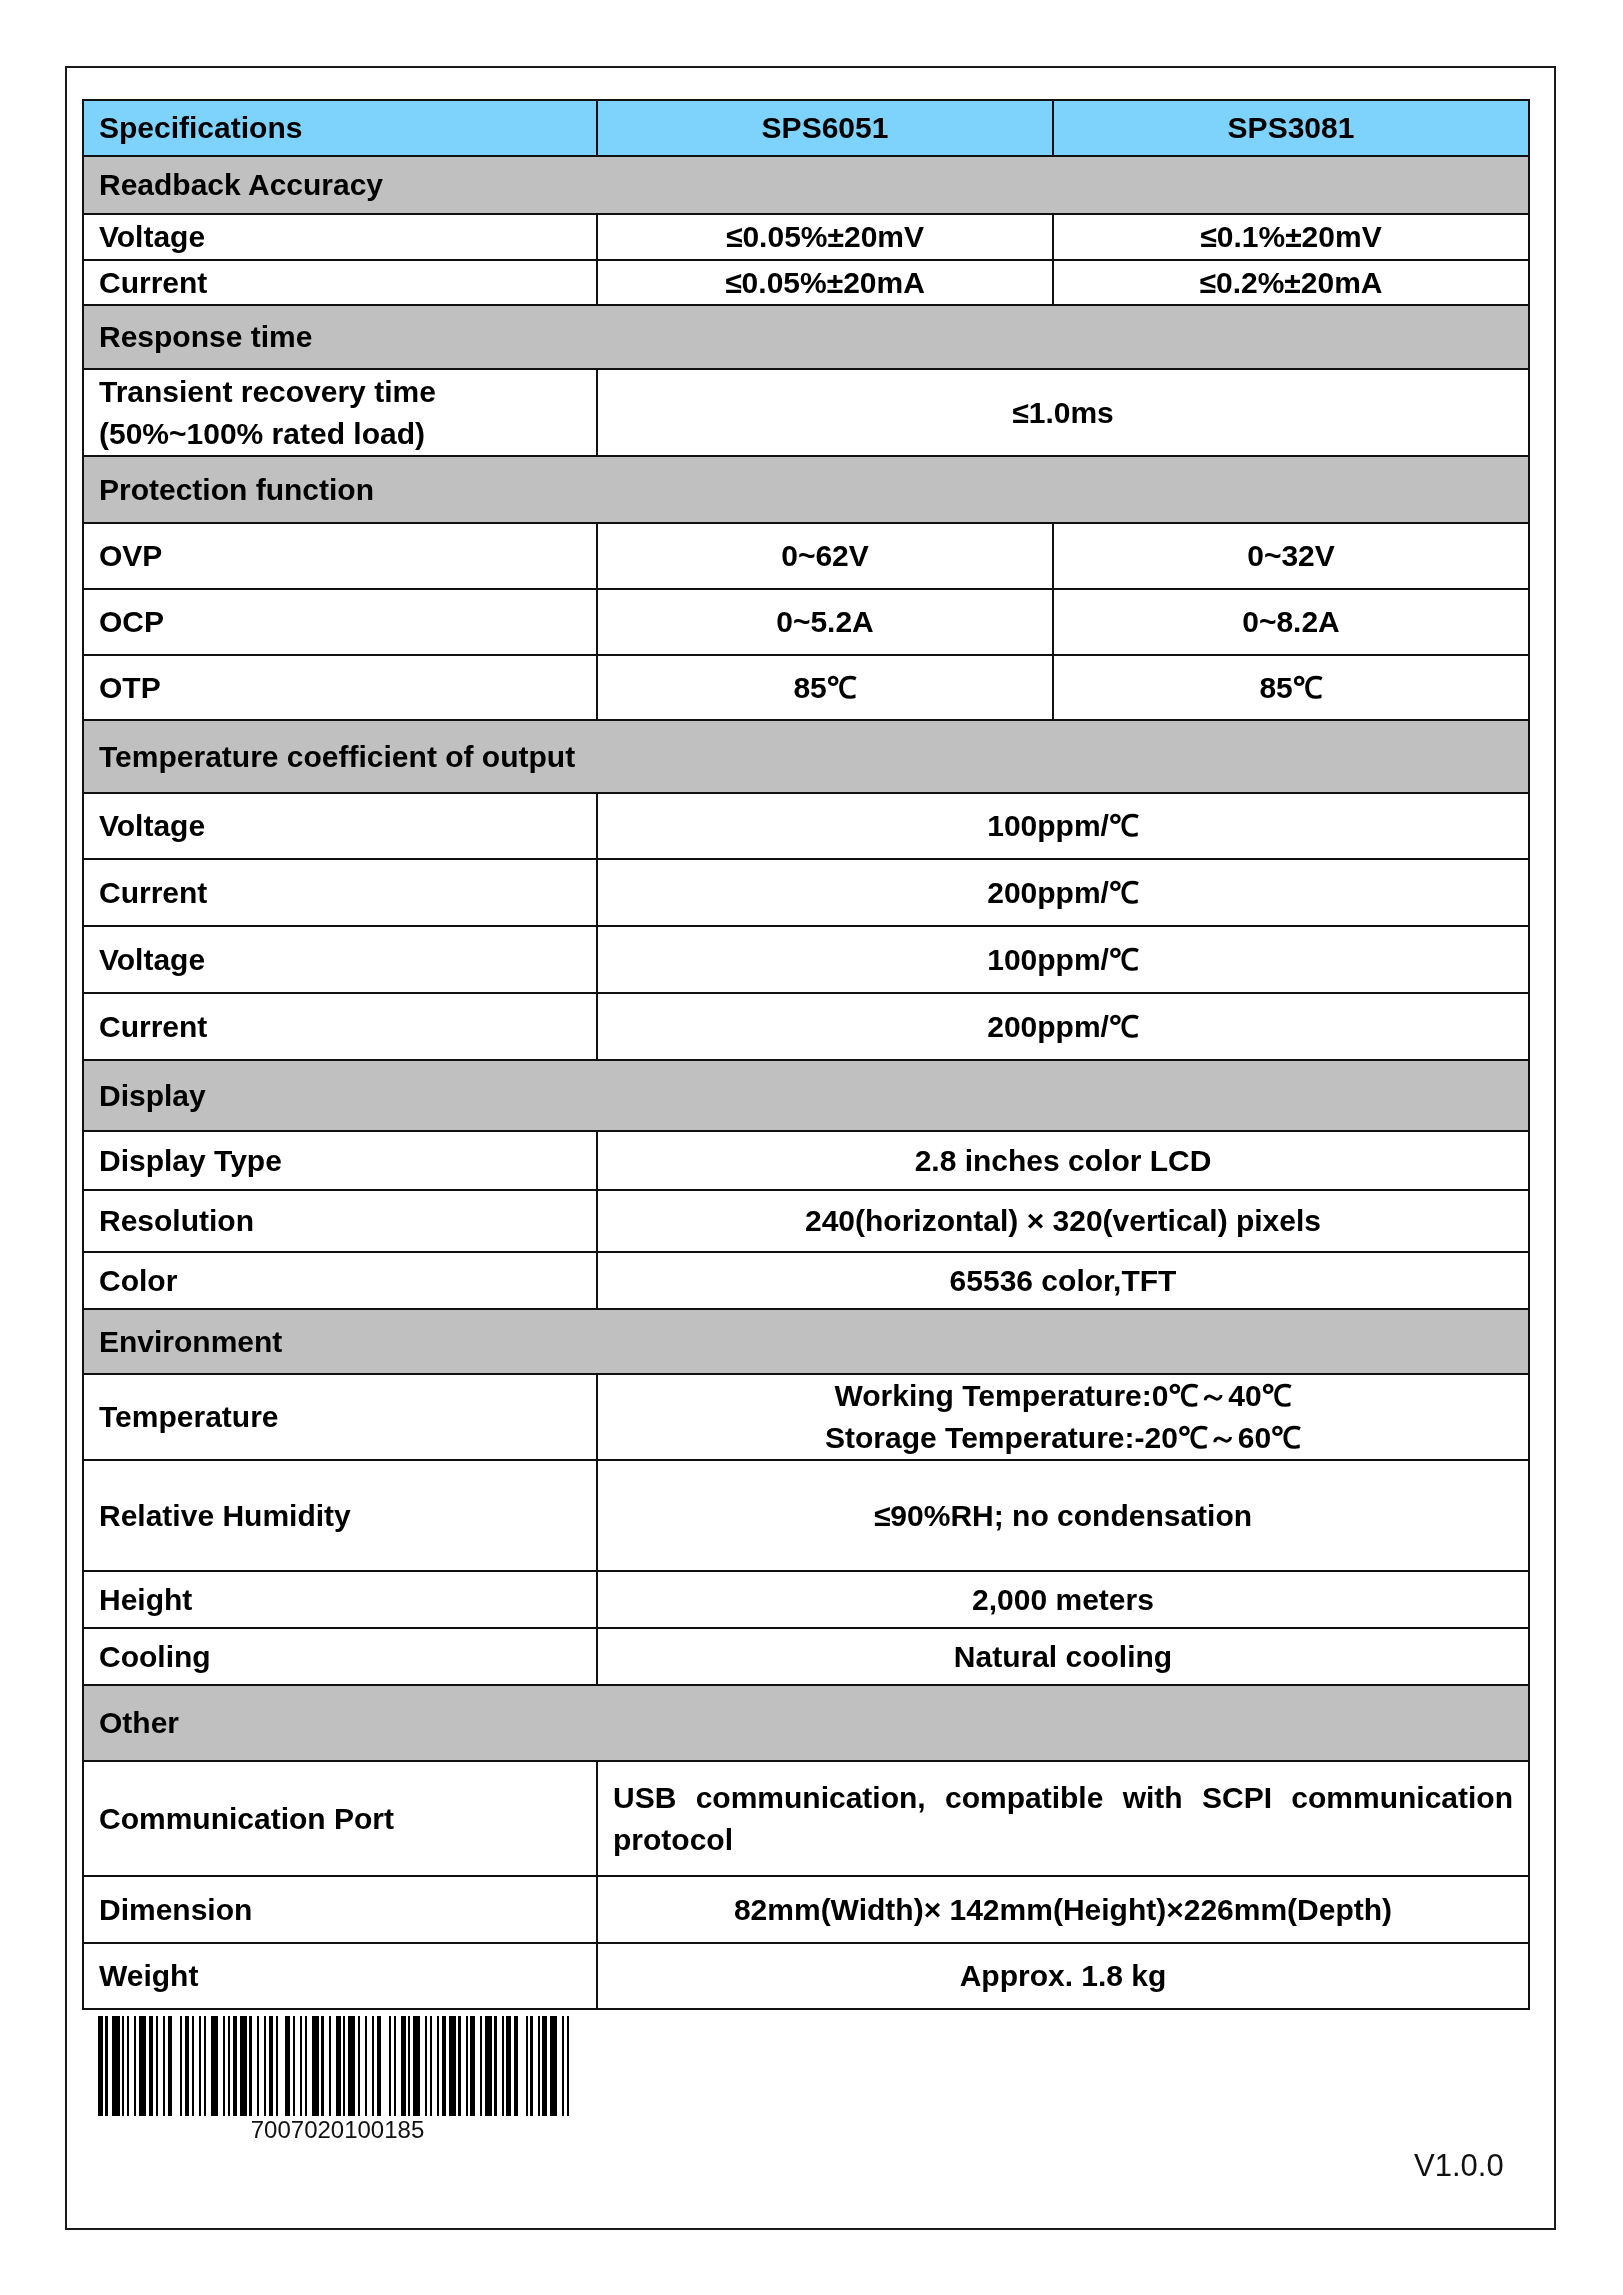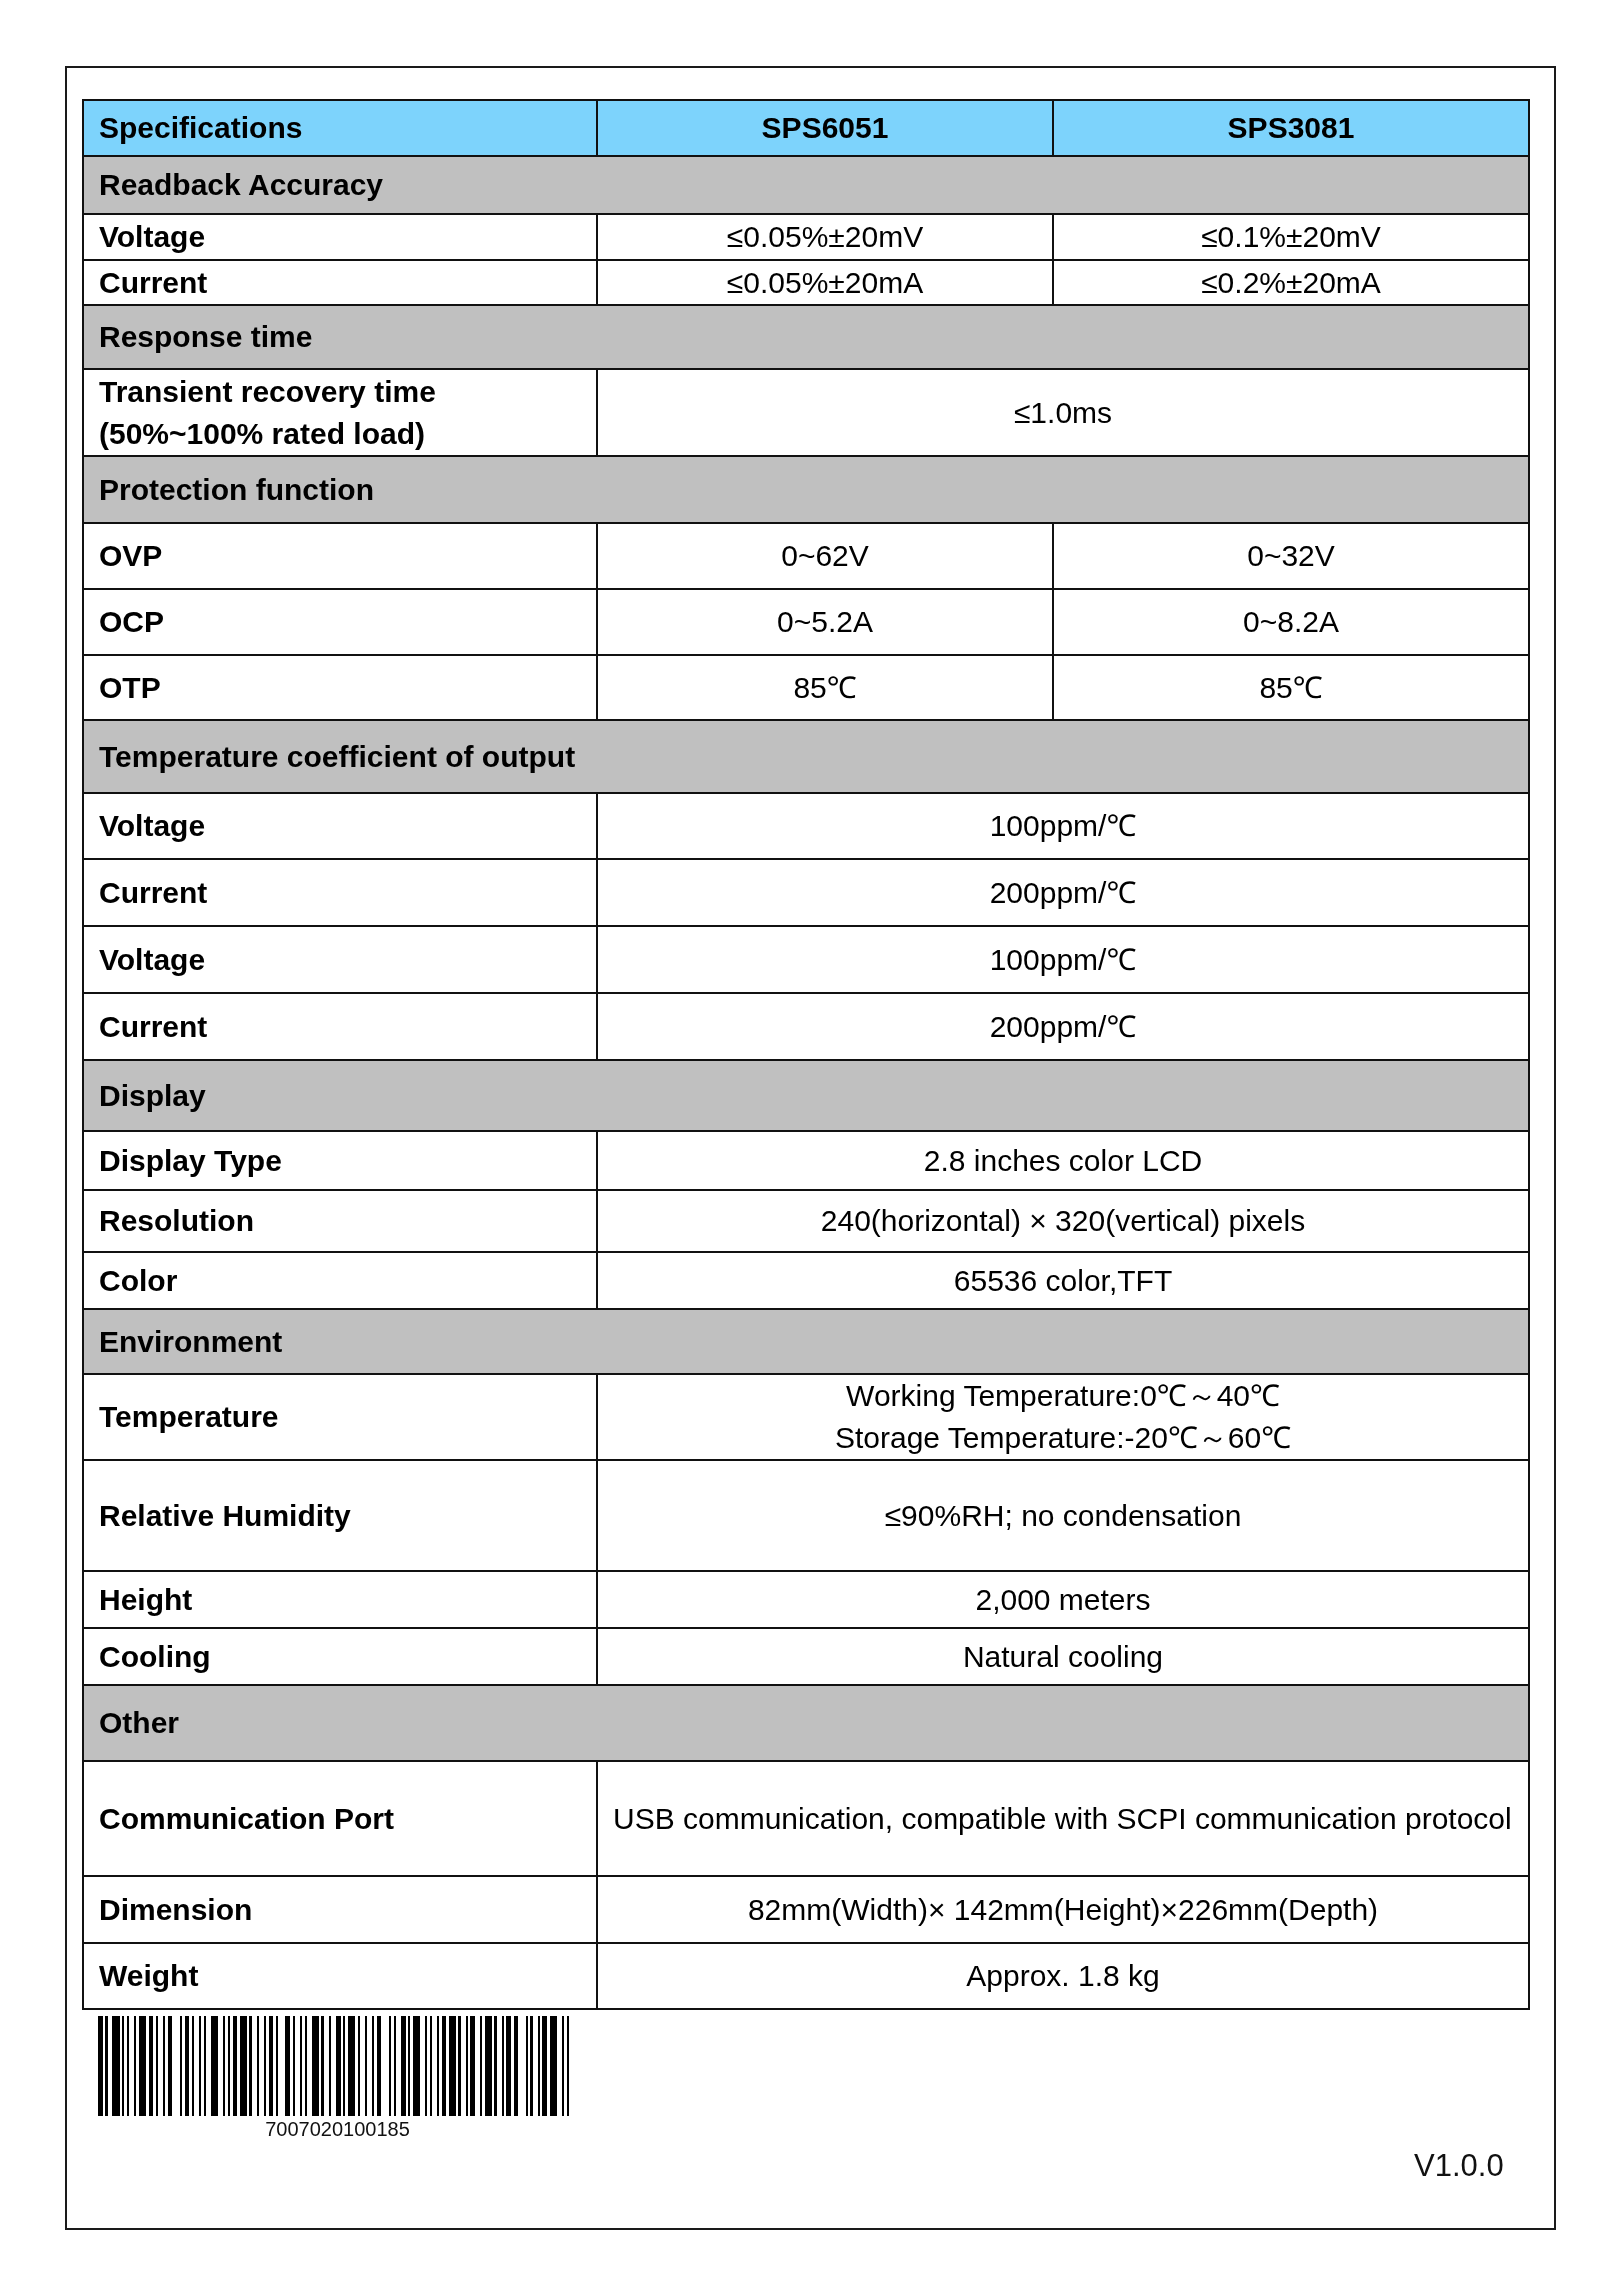--- a/index.html
+++ b/index.html
@@ -8,31 +8,31 @@
   .frame { position: absolute; left: 65px; top: 66px; width: 1491px; height: 2164px;
            border: 2.5px solid #1a1a1a; box-sizing: border-box; }
   table.spec { position: absolute; left: 82px; top: 99px; width: 1446px;
                border-collapse: collapse; table-layout: fixed; }
   table.spec col.c1 { width: 514px; }
   table.spec col.c2 { width: 456px; }
   table.spec col.c3 { width: 476px; }
   table.spec td { border: 2.5px solid #111; padding: 0 15px; box-sizing: border-box;
                   font-size: 30px; line-height: 42px; vertical-align: middle; }
   td.label { font-weight: bold; text-align: left; }
-  td.val { text-align: center; font-weight: normal; }
+  td.val { text-align: center; font-weight: bold; }
   td.val.just { text-align: justify; text-align-last: left; padding: 0 15px; line-height: 42px; }
   tr.head td { background: #7dd3fc; font-weight: bold; }
   tr.head td.val { font-weight: bold; }
   tr.section td { background: #c0c0c0; font-weight: bold; }
   .barcode { position: absolute; left: 98px; top: 2016px; width: 479px; height: 100px;
              display: flex; align-items: stretch; }
   .barcode span { display: block; background: #000; height: 100%; }
   .barcode span.gap { background: transparent; }
   .barcode-num { position: absolute; left: 98px; top: 2116px; width: 479px; text-align: center;
-                 font-size: 20px; line-height: 27px; color: #111; letter-spacing: 0px; }
+                 font-size: 24px; line-height: 27px; color: #111; letter-spacing: 0px; }
   .version { position: absolute; left: 1414px; top: 2148px; font-size: 31px; line-height: 36px; color: #111; }
 </style>
 </head>
 <body>
 
 <div class="frame"></div>
 
 <table class="spec">
   <colgroup>
       <col class="c1">

